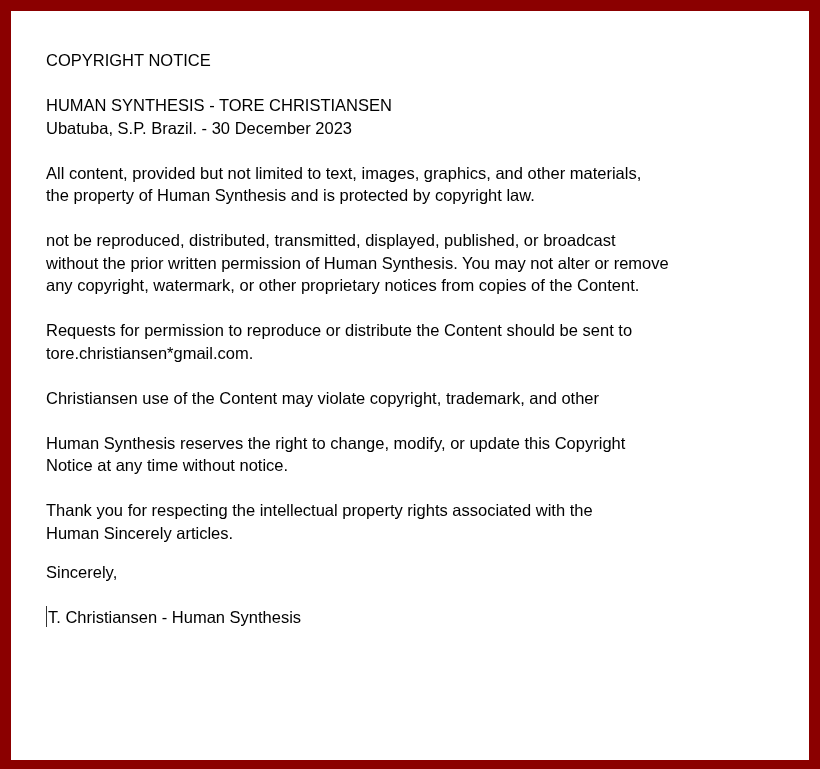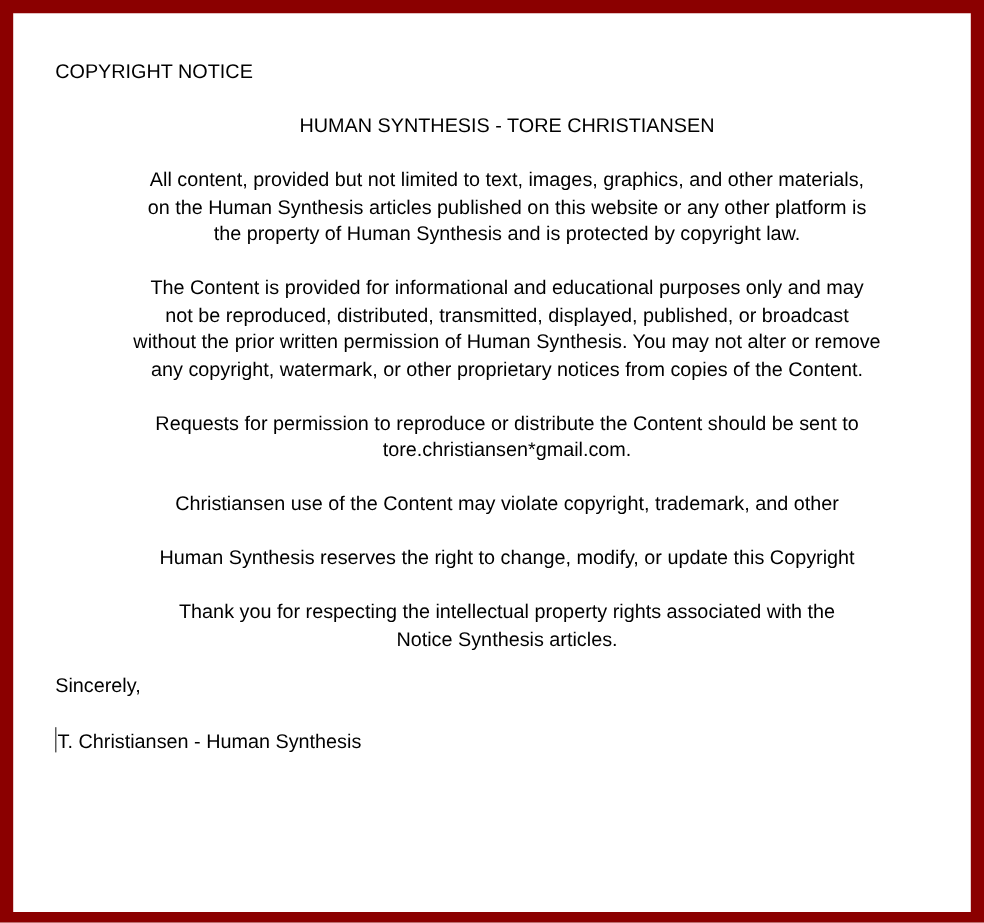--- a/index.html
+++ b/index.html
@@ -15,21 +15,21 @@
     overflow: hidden;
   }
   .content {
     padding: 38px 10px 0 35px;
     font-family: "Liberation Sans", sans-serif;
     font-size: 16.5px;
     line-height: 22.5px;
     color: #000000;
   }
   .para { margin: 0 0 22.5px 0; }
-  .line { white-space: nowrap; text-align: center; }
+  .line { white-space: nowrap; }
   .caret {
     display: inline-block;
     width: 1px;
     height: 21px;
     background: #333333;
     vertical-align: -4px;
     margin-right: 1px;
   }
 </style>
 </head>
@@ -38,57 +38,57 @@
 <div class="page">
   <div class="content">
 
     <p class="para">
       <span class="line">COPYRIGHT NOTICE</span>
     </p>
 
     <p class="para">
       </p>
       <div class="line">HUMAN SYNTHESIS - TORE CHRISTIANSEN</div>
+      <div class="line">Ubatuba, S.P. Brazil. - 30 December 2023</div>
     <p></p>
 
     <p class="para">
       </p>
       <div class="line">All content, provided but not limited to text, images, graphics, and other materials,</div>
-      <div class="line">on the Human Synthesis articles published on this website or any other platform is</div>
       <div class="line">the property of Human Synthesis and is protected by copyright law.</div>
     <p></p>
 
     <p class="para">
       </p>
-      <div class="line">The Content is provided for informational and educational purposes only and may</div>
       <div class="line">not be reproduced, distributed, transmitted, displayed, published, or broadcast</div>
       <div class="line">without the prior written permission of Human Synthesis. You may not alter or remove</div>
       <div class="line">any copyright, watermark, or other proprietary notices from copies of the Content.</div>
     <p></p>
 
     <p class="para">
       </p>
       <div class="line">Requests for permission to reproduce or distribute the Content should be sent to</div>
       <div class="line">tore.christiansen*gmail.com.</div>
     <p></p>
 
     <p class="para">
       </p>
       <div class="line">Christiansen use of the Content may violate copyright, trademark, and other</div>
     <p></p>
 
     <p class="para">
       </p>
       <div class="line">Human Synthesis reserves the right to change, modify, or update this Copyright</div>
+      <div class="line">Notice at any time without notice.</div>
     <p></p>
 
     <p class="para">
       </p>
       <div class="line">Thank you for respecting the intellectual property rights associated with the</div>
-      <div class="line">Notice Synthesis articles.</div>
+      <div class="line">Human Sincerely articles.</div>
     <p></p>
 
     <p class="para">
       <span class="line">Sincerely,</span>
     </p>
 
     <p class="para">
       <span class="caret"></span><span class="line">T. Christiansen - Human Synthesis</span>
     </p>
 

